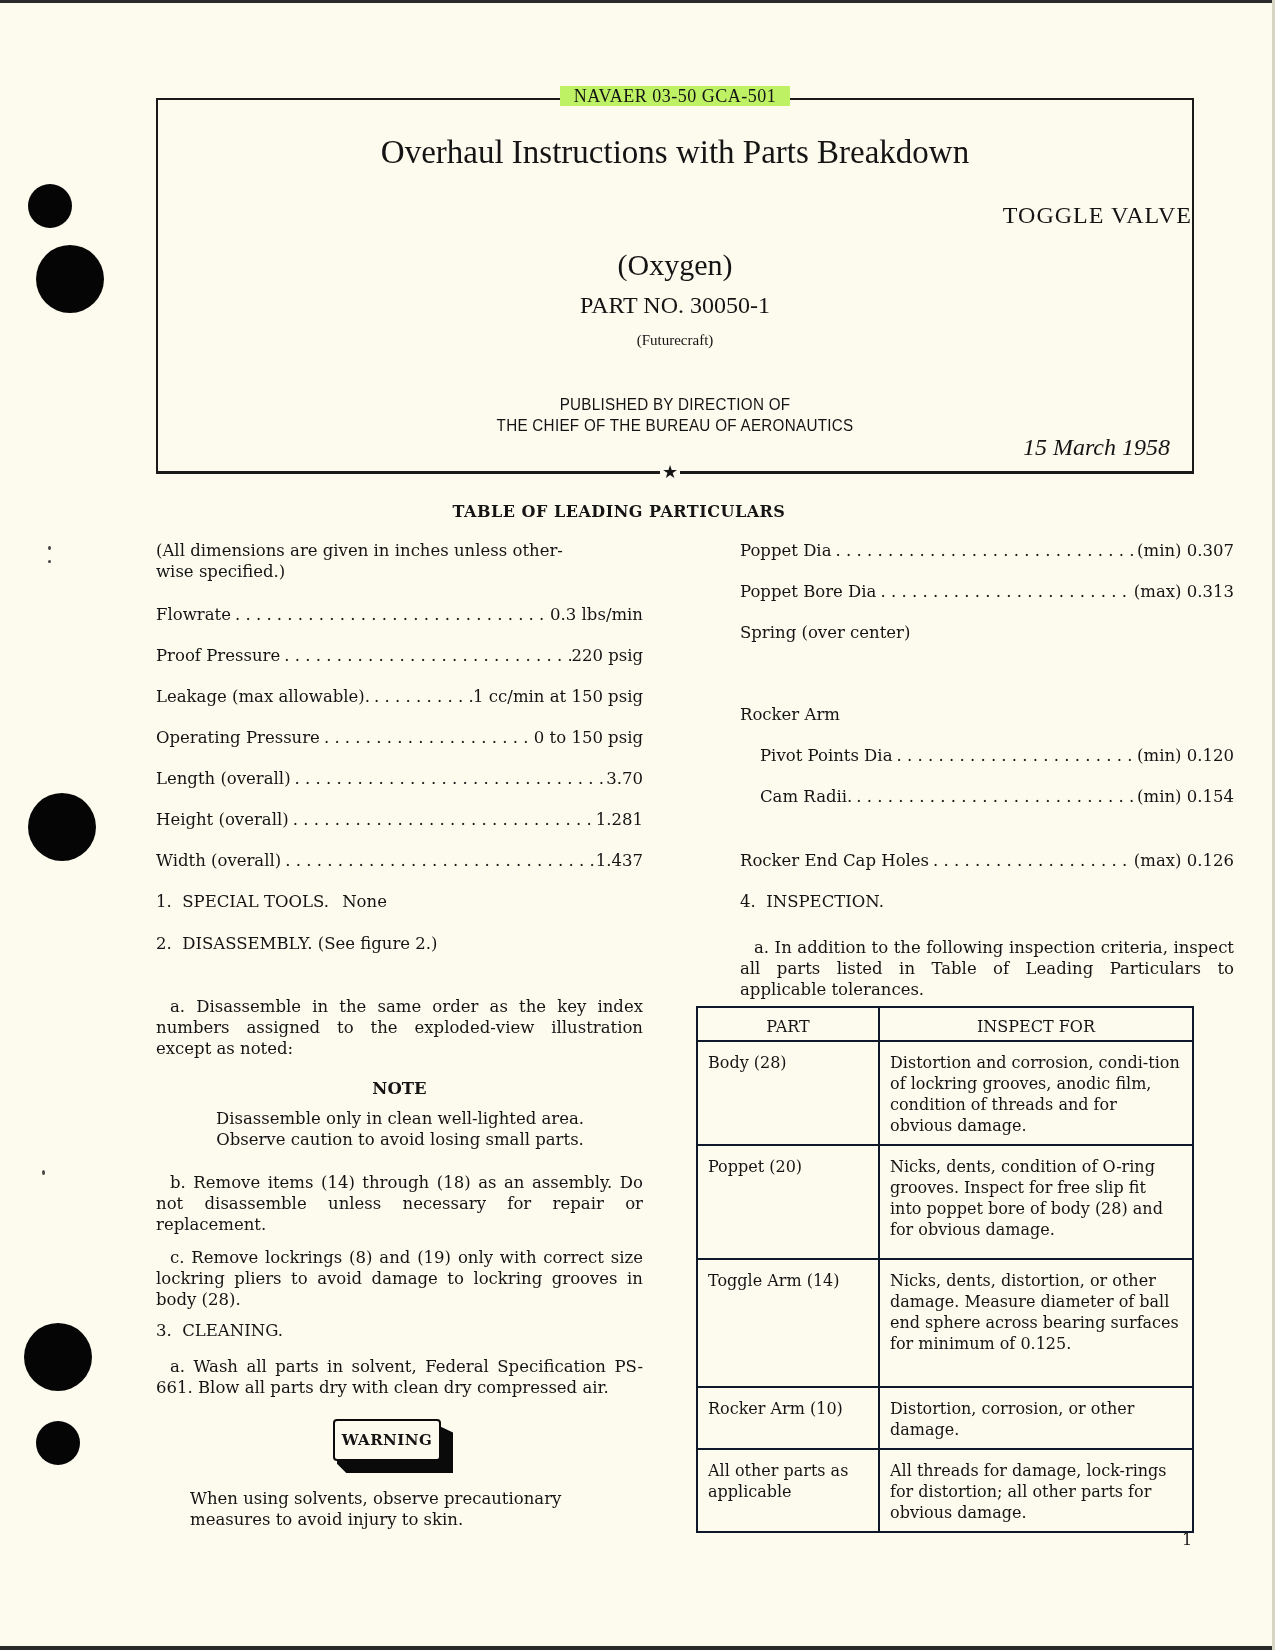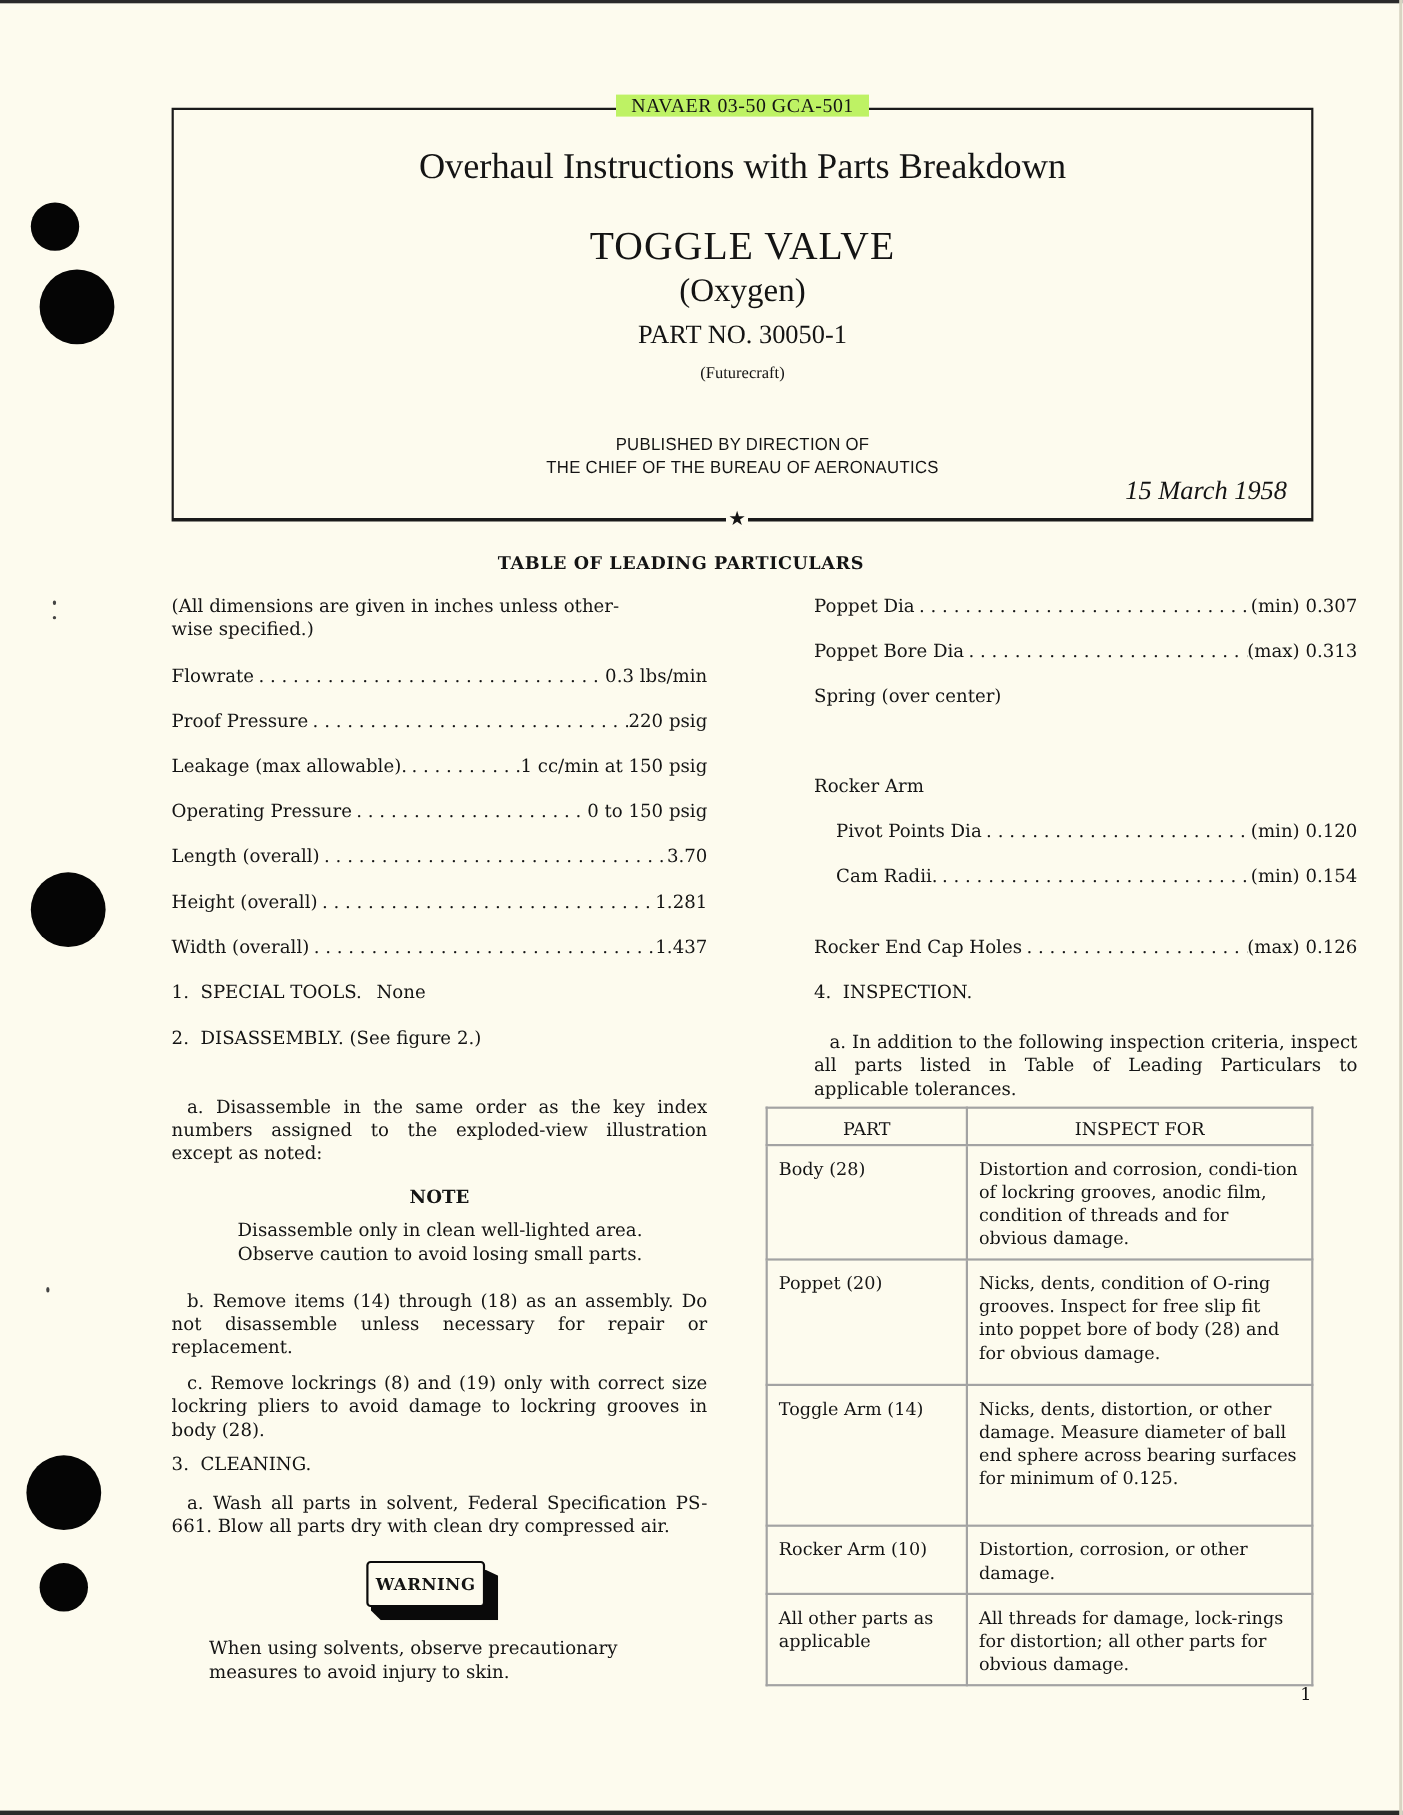--- a/index.html
+++ b/index.html
@@ -62,21 +62,21 @@
       background: #bef264;
       padding: 0 14px;
     }
     .title-line {
       position: absolute;
       left: 0; right: 0;
       text-align: center;
       font-family: "Liberation Serif", serif;
     }
     .main-title { top: 34px; font-size: 33px; }
-    .product-title { top: 102px; font-size: 36px; letter-spacing: 1px; }
+    .product-title { top: 102px; font-size: 24px; letter-spacing: 1px; text-align: right; }
     .product-sub { top: 148px; font-size: 30px; }
     .part-no { top: 192px; font-size: 24px; }
     .manufacturer { top: 232px; font-size: 15px; }
     .published {
       position: absolute;
       left: 0; right: 0;
       top: 294px;
       text-align: center;
       font-family: "Liberation Sans", sans-serif;
       font-size: 16px;
@@ -187,21 +187,21 @@
     
     .inspect-table {
       position: absolute;
       left: 696px;
       top: 1006px;
       width: 498px;
       border-collapse: collapse;
       font-size: 16px;
     }
     .inspect-table th, .inspect-table td {
-      border: 2px solid #a3a3a3;
+      border: 2px solid #0f172a;
       vertical-align: top;
       text-align: left;
       line-height: 21px;
     }
     .inspect-table th {
       font-weight: normal;
       text-align: center;
       height: 34px;
       padding: 8px 6px 0 6px;
       box-sizing: border-box;

